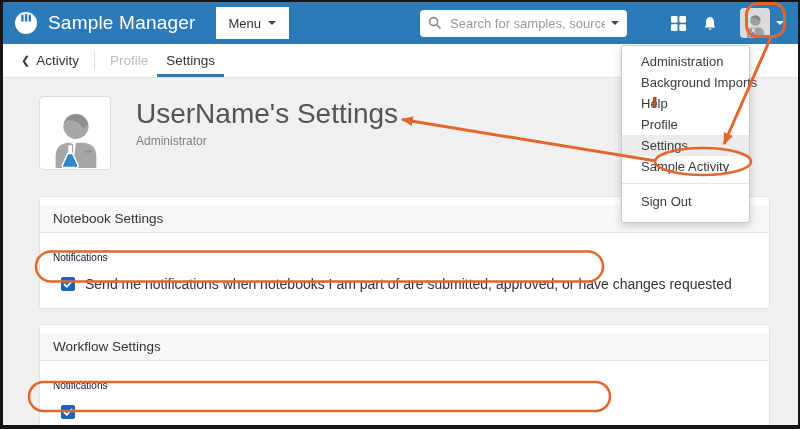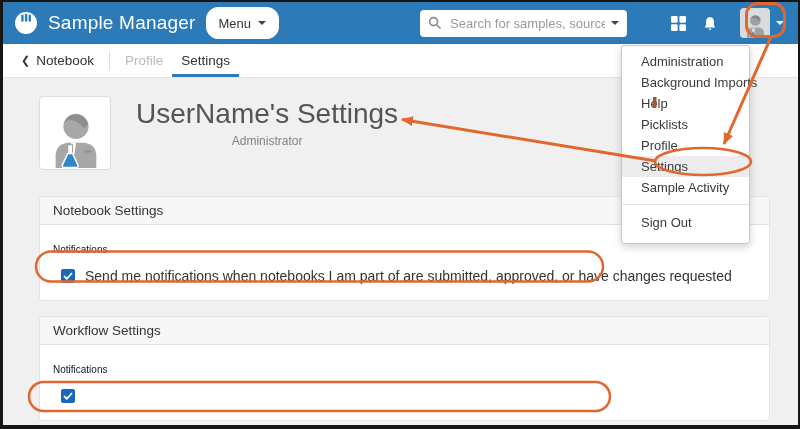--- a/index.html
+++ b/index.html
@@ -6,21 +6,21 @@
   .screen{
     position:relative;width:800px;height:429px;box-sizing:border-box;
     border:2px solid #161616;border-left-width:3px;border-bottom-width:4px;
     background:#f0f0f0;overflow:hidden;
     font-family:"Liberation Sans",sans-serif;color:#3a3a3a;
   }
   
   .app-header{height:42px;background:var(--header-blue,#2d7ab9);display:flex;align-items:center;padding:0 14px 0 11px;}
   .logo{width:24px;height:24px;flex:0 0 auto;cursor:pointer;}
   .app-title{color:#fff;font-size:19px;margin-left:10px;letter-spacing:.2px;white-space:nowrap;}
-  .menu-btn{margin-left:10px;height:32px;background:#fff;border:1px solid #fff;border-radius:12px;
+  .menu-btn{margin-left:20px;height:32px;background:#fff;border:1px solid #fff;border-radius:0;
     padding:0 12px;font-size:13px;color:#333;display:flex;align-items:center;gap:7px;cursor:pointer;}
   .caret{width:0;height:0;border-left:4px solid transparent;border-right:4px solid transparent;border-top:4px solid #444;}
   .hdr-right{margin-left:auto;display:flex;align-items:center;}
   .searchbox{width:207px;height:27px;background:#fff;border-radius:4px;display:flex;align-items:center;padding:0 8px;box-sizing:border-box;}
   .searchbox input{border:none;outline:none;flex:1;font-size:13px;color:#333;min-width:0;background:transparent;font-family:inherit;}
   .searchbox input::placeholder{color:#9a9a9a;}
   .icon-btn{background:none;border:none;padding:0;cursor:pointer;display:flex;align-items:center;}
   .grid-btn{margin-left:44px;}
   .bell-btn{margin-left:16px;}
   .avatar-sm{margin-left:22px;width:30px;height:30px;border-radius:4px;background:#d9dcde;overflow:hidden;display:flex;align-items:flex-end;justify-content:center;cursor:pointer;}
@@ -30,26 +30,26 @@
   .tab{display:flex;align-items:center;font-size:13.5px;padding:0 9px;cursor:pointer;box-sizing:border-box;}
   .tab .chev{font-size:11px;margin-right:6px;color:#333;}
   .tab-back{color:#333;}
   .tab-divider{width:1px;background:#ddd;margin:7px 6px;}
   .tab-dim{color:#b8bcc0;}
   .tab-active{color:#333;border-bottom:3px solid var(--active-tab-underline,#2e7ab5);padding-top:3px;}
   
   .content{position:relative;}
   .profile-row{display:flex;margin:18px 28px 0 36px;}
   .avatar-card{width:70px;height:72px;background:#fff;border:1px solid #ddd;border-radius:4px;display:flex;align-items:flex-end;justify-content:center;overflow:hidden;}
-  .profile-text{margin-left:25px;padding-top:2px;text-align:center;}
+  .profile-text{margin-left:25px;padding-top:2px;}
   .page-title{font-size:28px;font-weight:400;color:#545454;margin:0;line-height:32px;}
   .page-subtitle{font-size:12px;color:#828282;margin-top:4px;}
   .panel{margin:26px 28px 0 36px;background:#fff;border:1px solid #e3e3e3;border-radius:3px;}
   .panel+.panel{margin-top:15px;}
-  .panel-hd{height:27px;line-height:27px;background:#f7f7f7;border-bottom:1px solid #e3e3e3;padding:0 13px;font-size:13.5px;color:#333;border-radius:3px 3px 0 0;}
+  .panel-hd{height:27px;line-height:27px;background:#f7f7f7;border-bottom:1px solid #e3e3e3;padding:0 13px;font-size:13.5px;color:#333;border-radius:3px 3px 0 0;margin-top:8px;}
   .panel-bd{padding:19px 13px 14px;}
   .group-label{font-size:10px;color:#0f172a;margin-bottom:11px;}
   .cb-row{display:flex;align-items:center;margin-left:8px;height:20px;}
   .checkbox{width:14px;height:14px;border-radius:2px;background:var(--checkbox-blue,#1767bf);display:flex;align-items:center;justify-content:center;flex:0 0 auto;cursor:pointer;}
   .cb-label{font-size:14px;color:#333;margin-left:10px;white-space:nowrap;cursor:pointer;}
   
   .user-menu{position:absolute;left:618px;top:43px;width:129px;background:#fff;border:1px solid #c9c9c9;border-radius:3px;
     box-shadow:0 3px 8px rgba(0,0,0,.18);padding:5px 0 8px;z-index:50;box-sizing:border-box;}
   .menu-item{height:21px;line-height:21px;padding-left:19px;font-size:13px;color:#3a3a3a;cursor:pointer;white-space:nowrap;}
   .menu-item.hl{background:#ececec;}
@@ -110,21 +110,21 @@
           <path d="M24.5 49 L29.5 49 L35 61 Q35.8 63.5 33 63.5 L21 63.5 Q18.2 63.5 19 61 Z" fill="#2f86c8" stroke="#eee" stroke-width="1.5"></path>
         </svg>
       </div>
       <span class="caret-w"></span>
     </div>
   </div>
 
   <div class="tabbar">
     <div class="tab tab-back">
       <span class="chev">❮</span>
-      <span>Notebook</span>
+      <span>Activity</span>
     </div>
     <div class="tab-divider"></div>
     <div class="tab tab-dim">Profile</div>
     <div class="tab tab-active">Settings</div>
   </div>
 
   <div class="content">
     <div class="profile-row">
       <div class="avatar-card">
         <svg width="62" height="64" viewBox="0 0 64 64">
@@ -170,21 +170,20 @@
           </span>
         </div>
       </div>
     </div>
   </div>
 
   <div class="user-menu">
     <div class="menu-item">Administration</div>
     <div class="menu-item">Background Imports</div>
     <div class="menu-item">Help</div>
-    <div class="menu-item">Picklists</div>
     <div class="menu-item">Profile</div>
     <div class="menu-item hl">Settings</div>
     <div class="menu-item">Sample Activity</div>
     <div class="menu-divider"></div>
     <div class="menu-item signout">Sign Out</div>
   </div>
 
   <svg class="annotations" viewBox="0 0 800 429" preserveAspectRatio="none">
     <defs>
       <marker id="ah" markerWidth="14" markerHeight="12" refX="11" refY="5" orient="auto" markerUnits="userSpaceOnUse">

